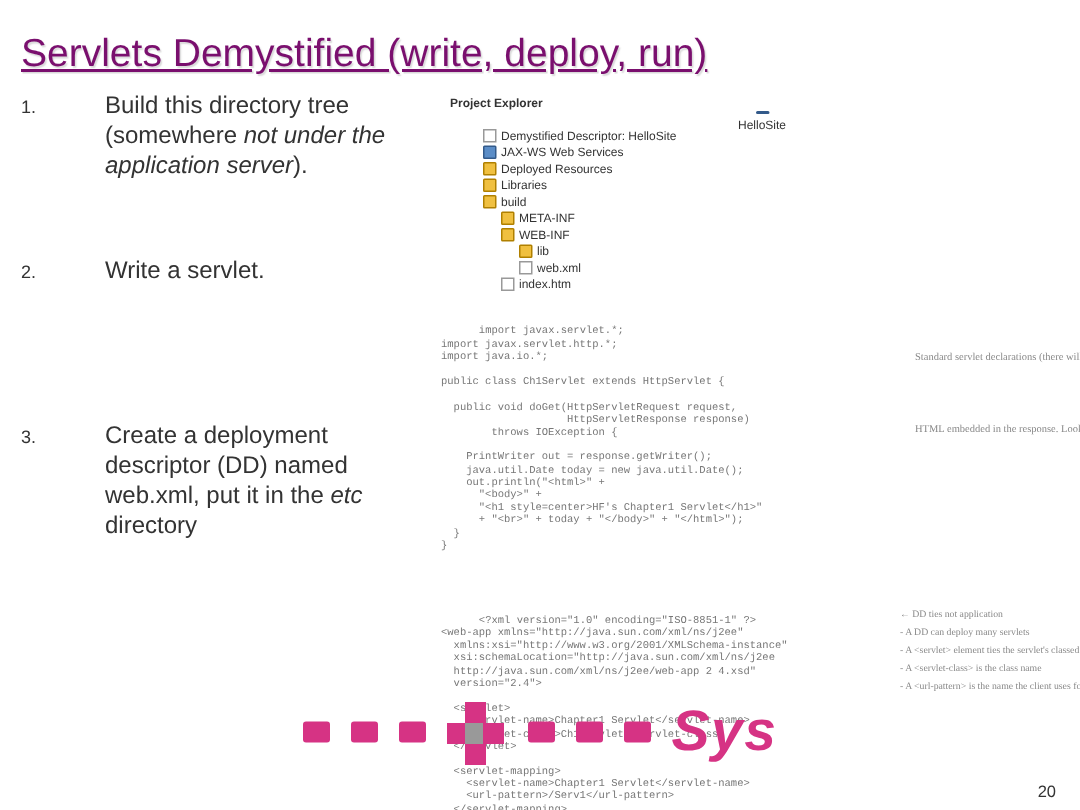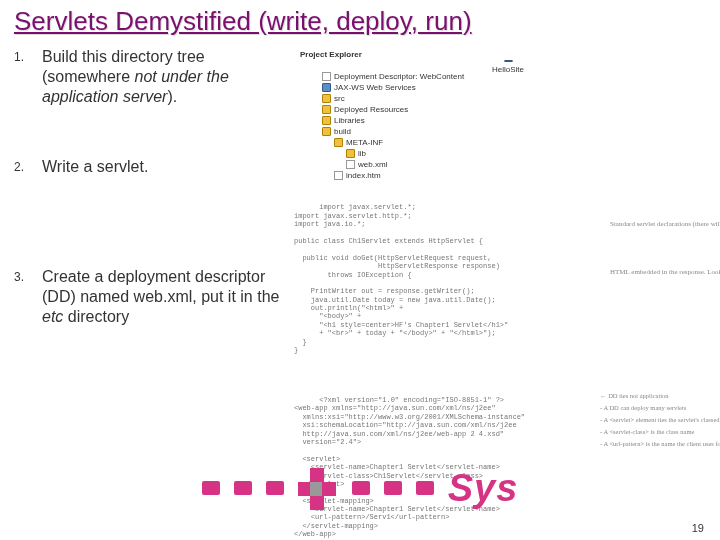--- a/index.html
+++ b/index.html
@@ -8,21 +8,21 @@
     height: 540px;
     font-family: Arial, sans-serif;
     background: #fff;
     position: relative;
     overflow: hidden;
   }
   .title {
     font-size: 26px;
     color: #7a0f6e;
     text-decoration: underline;
-    padding: 6px 14px 4px;
+    padding: 20px 14px 4px;
     font-weight: normal;
     text-shadow: 1px 1px 1px rgba(160,160,160,.4);
   }
   .content {
     display: flex;
     padding: 6px 14px 0;
     height: 410px;
   }
   .left {
     width: 280px;
@@ -34,21 +34,21 @@
     font-size: 16px;
     color: #333;
     line-height: 1.25;
   }
   .step-num {
     width: 28px;
     font-size: 12px;
     color: #333;
     padding-top: 3px;
   }
-  .step-text { flex: 1; }
+  .step-text { flex: 1; margin-left: 28px; }
   .em { font-style: italic; }
   .right {
     flex: 1;
     font-size: 7px;
     color: #666;
     font-family: "Courier New", monospace;
     line-height: 1.2;
     position: relative;
   }
   .tree {
@@ -192,45 +192,45 @@
       <div class="tree-row">
         <span class="tree-label" style="font-weight:bold">Project Explorer</span>
       </div>
       <div id="tree-items">
           <div class="tree-row l1">
             <span class="ico ico-folder-blue"></span>
             <span class="tree-label">HelloSite</span>
           </div>
           <div class="tree-row l2">
             <span class="ico ico-file"></span>
-            <span class="tree-label">Deployment Descriptor: WebContent</span>
+            <span class="tree-label">Demystified Descriptor: HelloSite</span>
           </div>
           <div class="tree-row l2">
             <span class="ico ico-folder-blue"></span>
             <span class="tree-label">JAX-WS Web Services</span>
           </div>
           <div class="tree-row l2">
             <span class="ico ico-folder"></span>
-            <span class="tree-label">src</span>
-          </div>
-          <div class="tree-row l2">
-            <span class="ico ico-folder"></span>
             <span class="tree-label">Deployed Resources</span>
           </div>
           <div class="tree-row l2">
             <span class="ico ico-folder"></span>
             <span class="tree-label">Libraries</span>
           </div>
           <div class="tree-row l2">
             <span class="ico ico-folder"></span>
             <span class="tree-label">build</span>
           </div>
           <div class="tree-row l3">
             <span class="ico ico-folder"></span>
             <span class="tree-label">META-INF</span>
+          </div>
+          <div class="tree-row l3">
+            <span class="ico ico-folder"></span>
+            <span class="tree-label">WEB-INF</span>
           </div>
           <div class="tree-row l4">
             <span class="ico ico-folder"></span>
             <span class="tree-label">lib</span>
           </div>
           <div class="tree-row l4">
             <span class="ico ico-file"></span>
             <span class="tree-label">web.xml</span>
           </div>
           <div class="tree-row l3">
@@ -297,13 +297,13 @@
       <div class="sq s3"></div>
       <div class="sq s4"></div>
       <div class="sq s5"></div>
   </div>
   <div class="dash"></div>
   <div class="dash"></div>
   <div class="dash"></div>
   <div class="sys">Sys</div>
 </div>
 
-<div class="page-num">19</div>
+<div class="page-num">20</div>
 
 </body></html>

